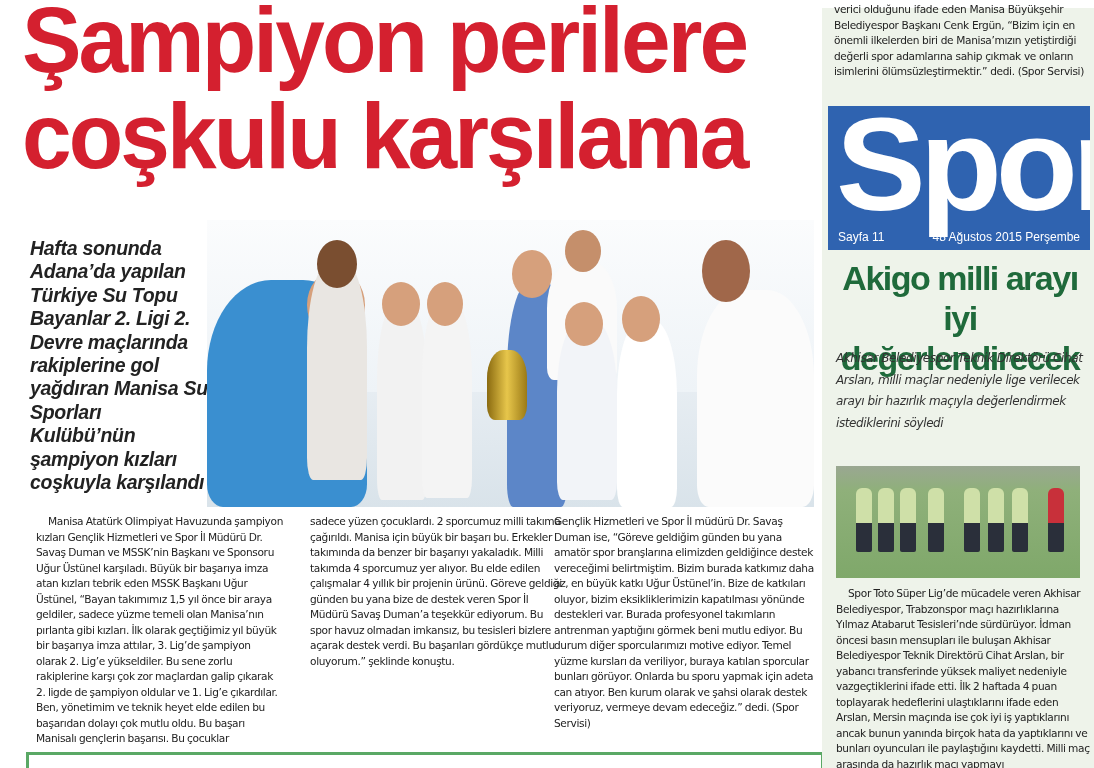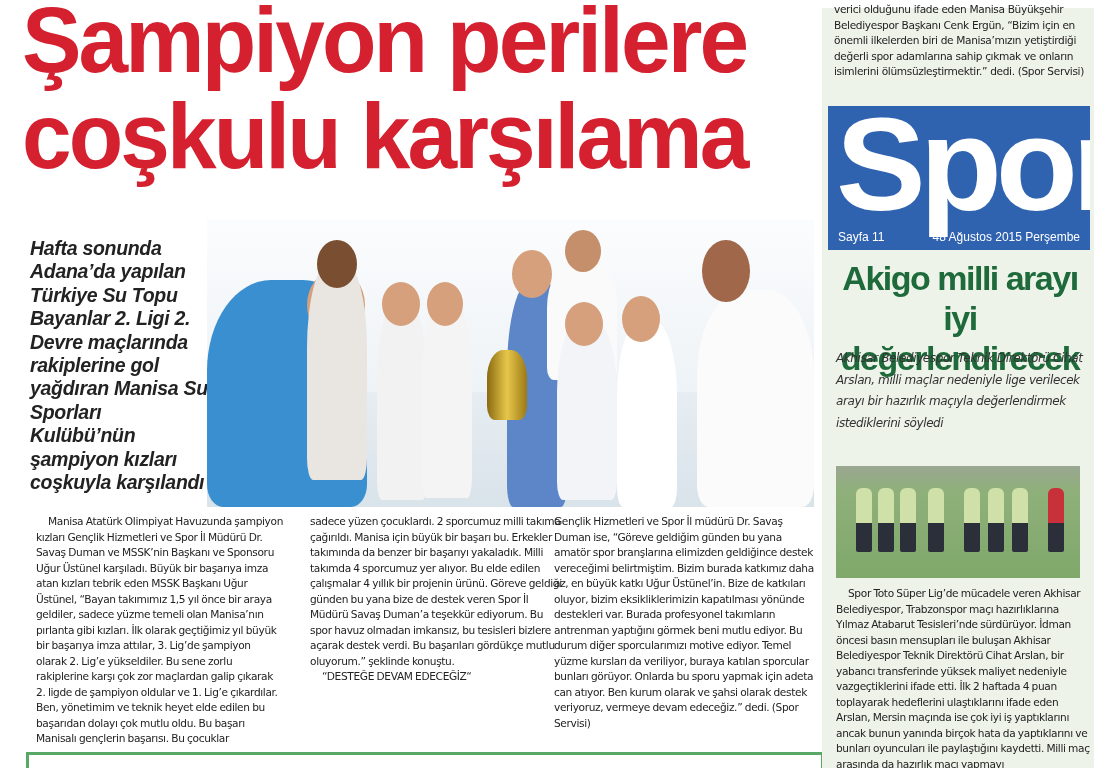--- a/index.html
+++ b/index.html
@@ -65,21 +65,20 @@
     <div class="figure" style="left:490px;top:70px;width:117px;height:217px;background:#fbfbfb;"></div>
     <div class="head" style="left:495px;top:20px;width:48px;height:62px;background:#a0674a;"></div>
     <div class="trophy"></div>
   </div>
 
   <div class="body-text col1">
     <p class="indent">Manisa Atatürk Olimpiyat Havuzunda  şampiyon kızları Gençlik Hizmetleri ve Spor İl Müdürü Dr. Savaş Duman ve MSSK’nin Başkanı ve Sponsoru Uğur Üstünel karşıladı. Büyük bir başarıya imza atan kızları tebrik eden MSSK Başkanı Uğur Üstünel, “Bayan takımımız 1,5 yıl önce bir araya geldiler, sadece yüzme temeli olan Manisa’nın pırlanta gibi kızları. İlk olarak geçtiğimiz yıl büyük bir başarıya imza attılar, 3. Lig’de şampiyon olarak 2. Lig’e yükseldiler. Bu sene zorlu rakiplerine karşı çok zor maçlardan galip çıkarak 2. ligde de şampiyon oldular ve 1. Lig’e çıkardılar. Ben, yönetimim ve teknik heyet elde edilen bu başarıdan dolayı çok mutlu oldu. Bu başarı Manisalı gençlerin başarısı. Bu çocuklar</p>
   </div>
   <div class="body-text col2">
     <p>sadece yüzen çocuklardı. 2 sporcumuz milli takıma çağırıldı. Manisa için büyük bir başarı bu. Erkekler takımında da benzer bir başarıyı yakaladık. Milli takımda 4 sporcumuz yer alıyor. Bu elde edilen çalışmalar 4 yıllık bir projenin ürünü. Göreve geldiği günden bu yana bize de destek veren Spor İl Müdürü Savaş Duman’a teşekkür ediyorum. Bu spor havuz olmadan imkansız, bu tesisleri bizlere açarak destek verdi. Bu başarıları gördükçe mutlu oluyorum.” şeklinde konuştu.</p>
-    <p class="indent">“DESTEĞE DEVAM EDECEĞİZ“</p>
   </div>
   <div class="body-text col3">
     <p>Gençlik Hizmetleri ve Spor İl müdürü Dr. Savaş Duman ise, “Göreve geldiğim günden bu yana amatör spor branşlarına elimizden geldiğince destek vereceğimi belirtmiştim. Bizim burada katkımız daha az, en büyük katkı Uğur Üstünel’in. Bize de katkıları oluyor, bizim eksikliklerimizin kapatılması yönünde destekleri var. Burada profesyonel takımların antrenman yaptığını görmek beni mutlu ediyor. Bu durum diğer sporcularımızı motive ediyor. Temel yüzme kursları da veriliyor, buraya katılan sporcular bunları görüyor. Onlarda bu sporu yapmak için adeta can atıyor. Ben kurum olarak ve şahsi olarak destek veriyoruz, vermeye devam edeceğiz.” dedi.  (Spor Servisi)</p>
   </div>
 
   <div class="green-box"></div>
 </div>
 
 <div class="sidebar">
   <div class="prev">verici olduğunu ifade eden Manisa Büyükşehir Belediyespor Başkanı Cenk Ergün, “Bizim için en önemli ilkelerden biri de Manisa’mızın yetiştirdiği değerli spor adamlarına sahip çıkmak ve onların isimlerini ölümsüzleştirmektir.” dedi.          (Spor Servisi)</div>

